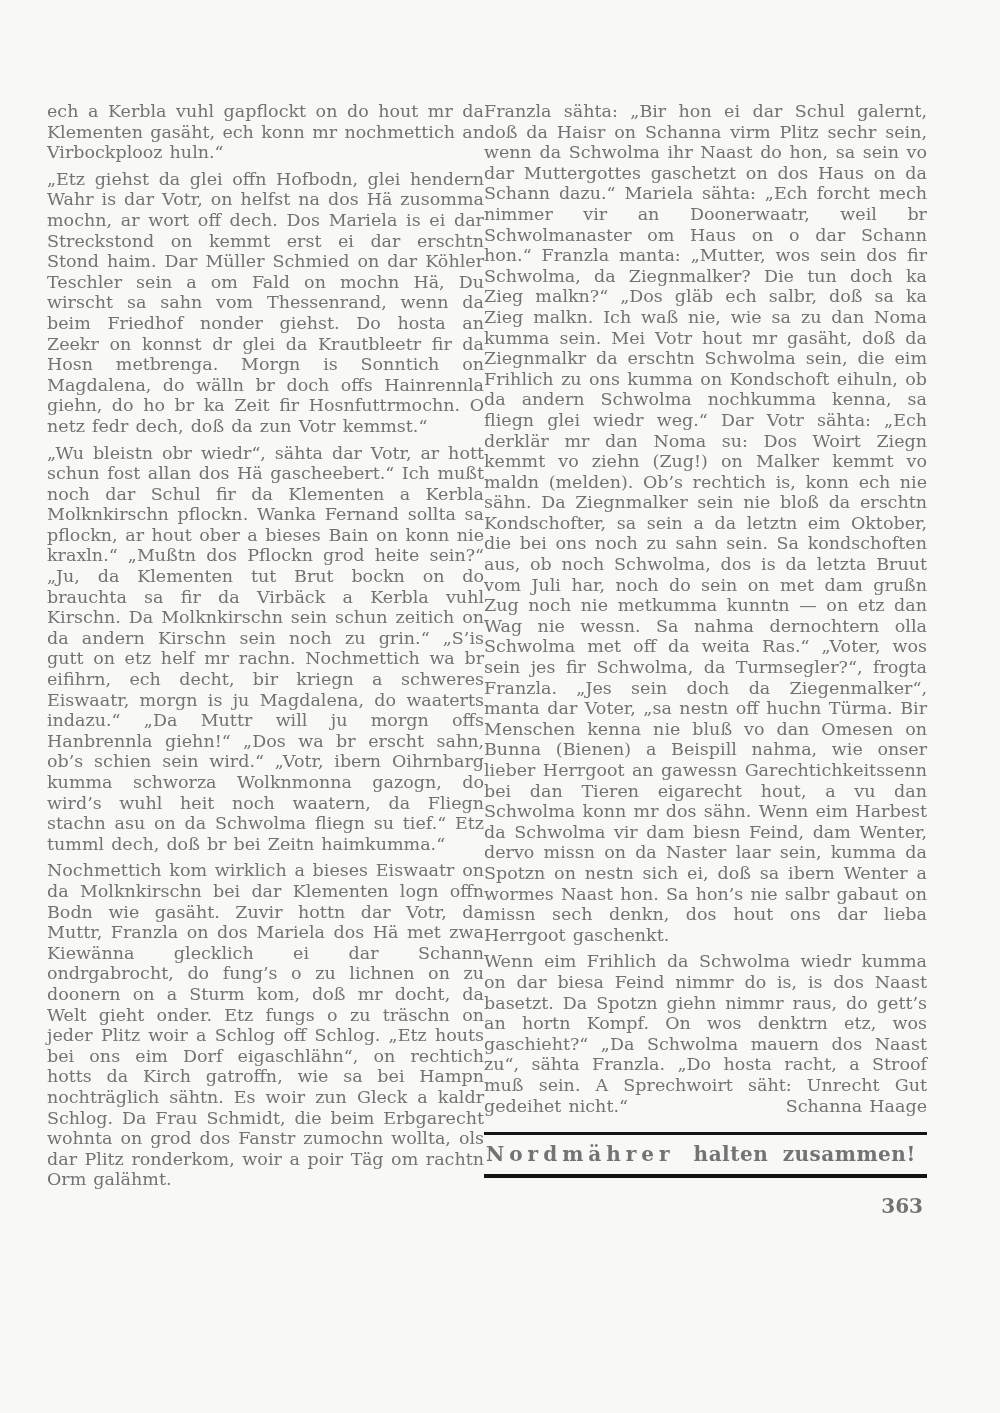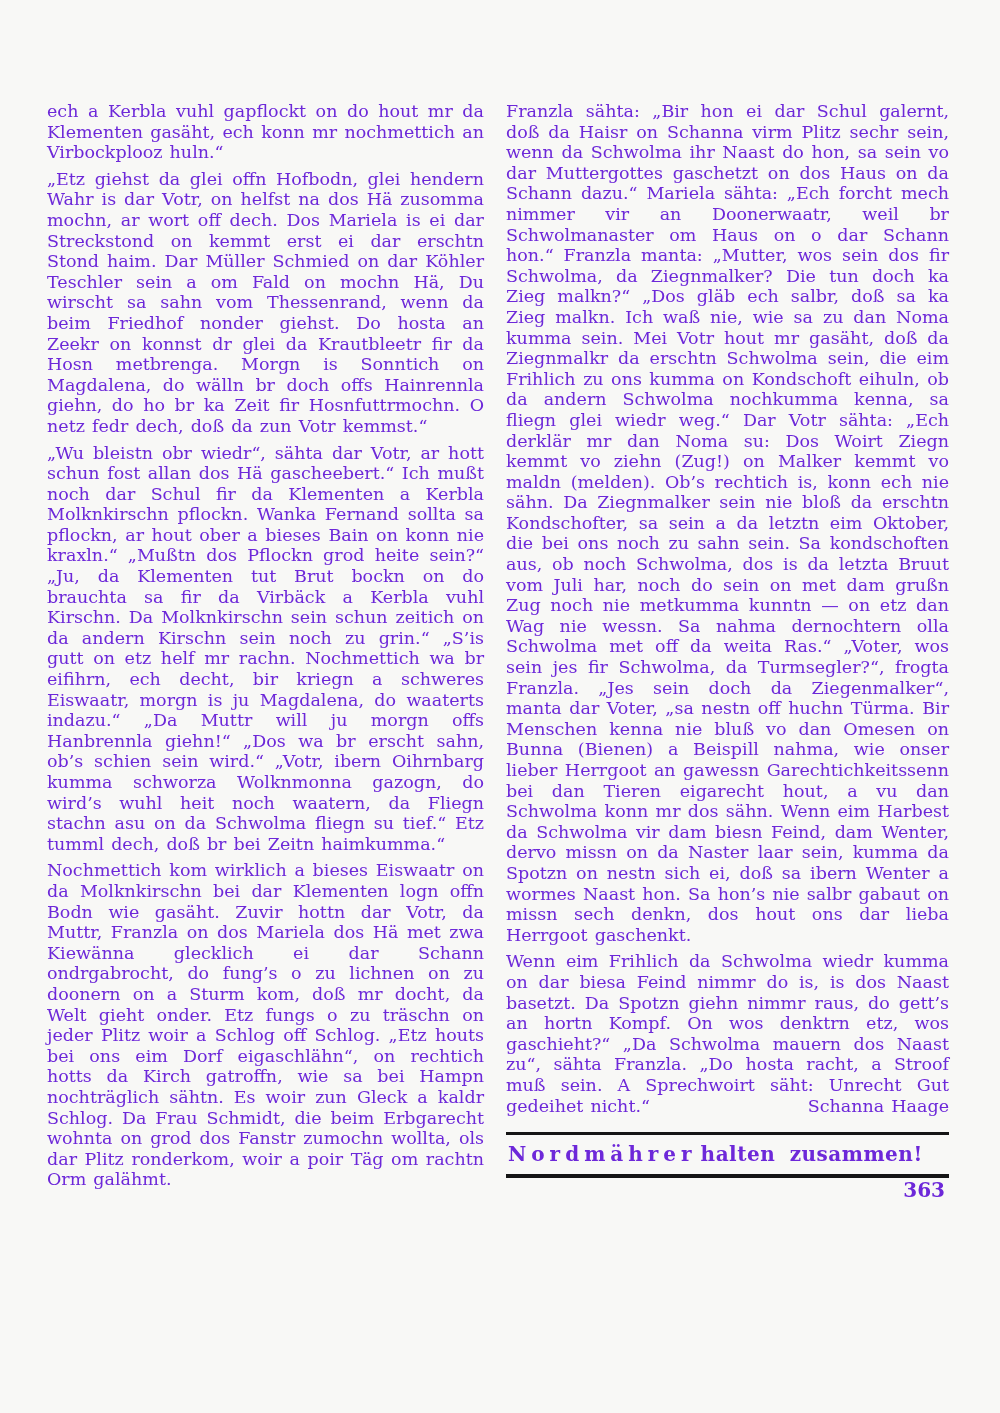--- a/index.html
+++ b/index.html
@@ -2,27 +2,27 @@
 <html><head>
 <meta charset="utf-8">
 <style>
   html, body { margin: 0; padding: 0; background: #e9e9e7; }
   .page {
     position: relative;
     width: 1000px;
     height: 1413px;
     background: #f8f8f6;
     font-family: "DejaVu Serif", "Liberation Serif", serif;
-    color: #6d28d9;
+    color: #737373;
     overflow: hidden;
     box-sizing: border-box;
   }
   .column { position: absolute; top: 101px; }
   .col-left  { left: 47px;  width: 437px; }
-  .col-right { left: 506px; width: 443px; }
+  .col-right { left: 484px; width: 443px; }
   .paras p {
     margin: 0 0 6px 0;
     text-align: justify;
     text-justify: inter-word;
     font-size: 17.5px;
     line-height: 20.6px;
     word-spacing: 1.5px;
     hyphens: none;
   }
   .paras p:last-child { margin-bottom: 9px; }
@@ -30,22 +30,23 @@
   .footer { margin-top: 16px; }
   .rule { height: 3px; background: #151515; }
   .rule-bottom { height: 4px; }
   .slogan {
     font-weight: 700;
     font-size: 20px;
     padding: 7px 2px 8px 2px;
     white-space: nowrap;
   }
   .slogan .spaced { letter-spacing: 5px; }
-  .slogan .rest { margin-left: 4px; letter-spacing: 0.5px; word-spacing: 7px; }
+  .slogan .rest { margin-left: 19px; letter-spacing: 0.5px; word-spacing: 7px; }
   .page-number {
+    margin-top: 16px;
     padding-right: 4px;
     text-align: right;
     font-weight: 700;
     font-size: 20px;
   }
 </style>
 </head>
 <body>
 
 <div class="page">

